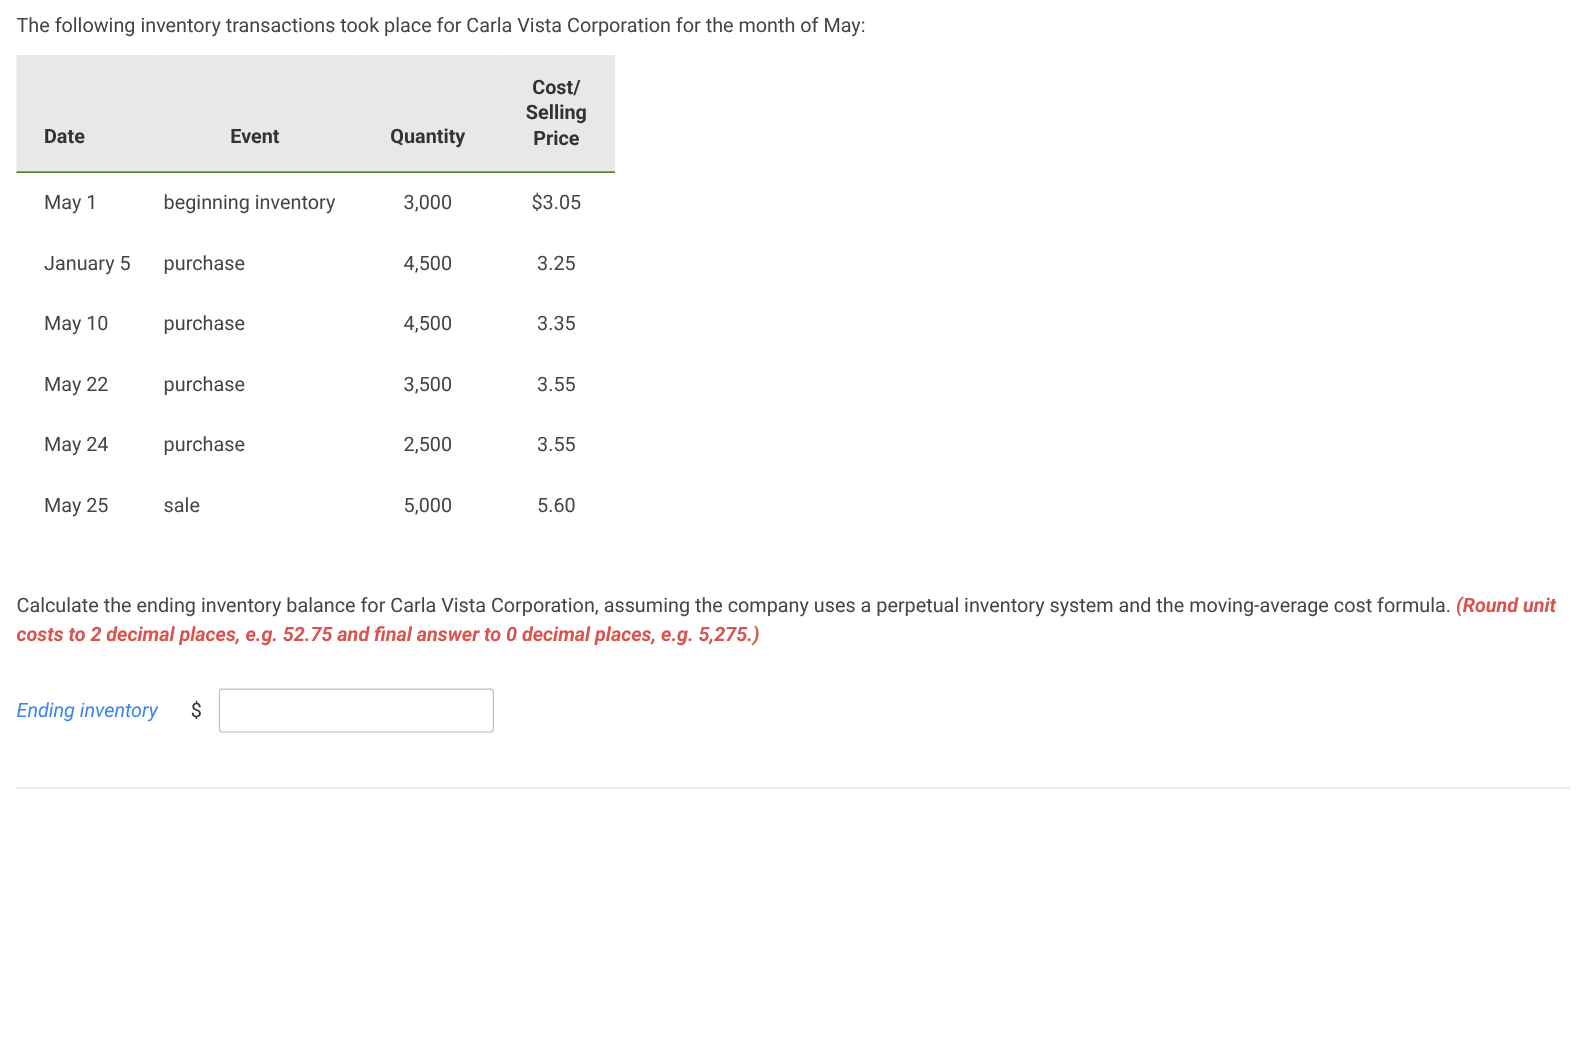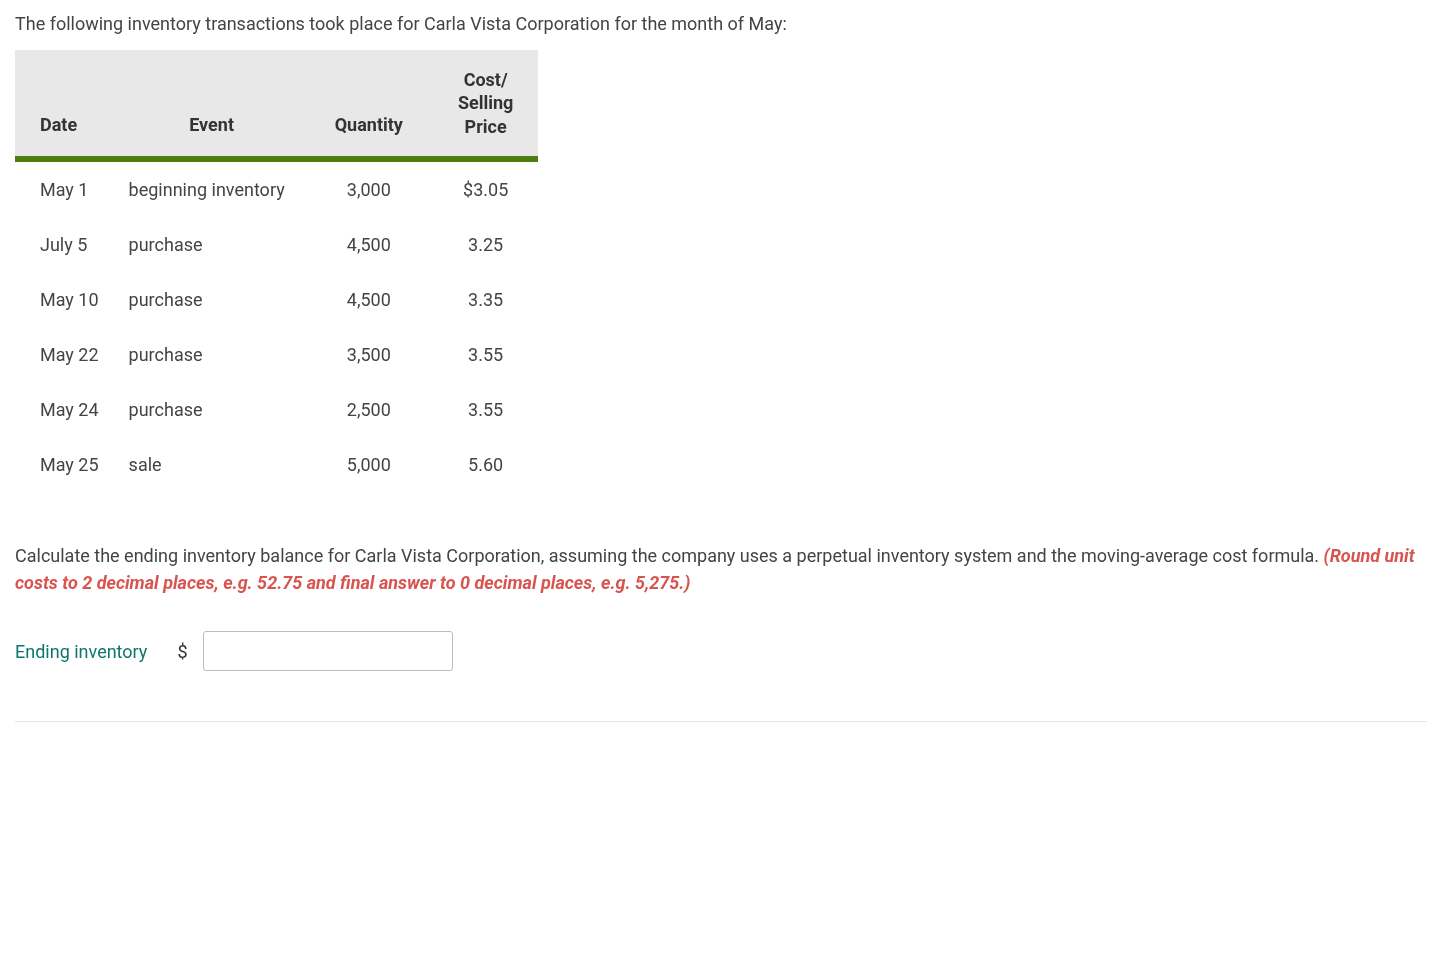--- a/index.html
+++ b/index.html
@@ -25,21 +25,21 @@
     }
     .inventory-table thead {
       background: #e8e8e8;
     }
     .inventory-table th {
       font-weight: 700;
       color: #333;
       padding: 18px 20px;
       text-align: center;
       vertical-align: bottom;
-      border-bottom: 6px solid #4d7c0f;
+      border-bottom: 1px solid #4d7c0f;
     }
     .inventory-table th:first-child {
       text-align: left;
       padding-left: 25px;
       padding-right: 40px;
     }
     .inventory-table th.event-col {
       text-align: center;
       padding-left: 40px;
       padding-right: 40px;
@@ -83,21 +83,22 @@
       font-style: italic;
       font-weight: 700;
     }
     .answer-row {
       display: flex;
       align-items: center;
       gap: 30px;
       margin-bottom: 50px;
     }
     .answer-label {
-      color: #0f766e;
+      color: #3b82f6;
+      font-style: italic;
     }
     .dollar-sign {
       color: #333;
       margin-right: -15px;
     }
     .answer-input {
       width: 250px;
       height: 40px;
       border: 1px solid #bbb;
       border-radius: 3px;
@@ -131,21 +132,21 @@
     </tr>
   </thead>
   <tbody>
       <tr>
         <td class="date-cell">May 1</td>
         <td class="event-cell">beginning inventory</td>
         <td class="qty-cell">3,000</td>
         <td class="price-cell">$3.05</td>
       </tr>
       <tr>
-        <td class="date-cell">July 5</td>
+        <td class="date-cell">January 5</td>
         <td class="event-cell">purchase</td>
         <td class="qty-cell">4,500</td>
         <td class="price-cell">3.25</td>
       </tr>
       <tr>
         <td class="date-cell">May 10</td>
         <td class="event-cell">purchase</td>
         <td class="qty-cell">4,500</td>
         <td class="price-cell">3.35</td>
       </tr>

